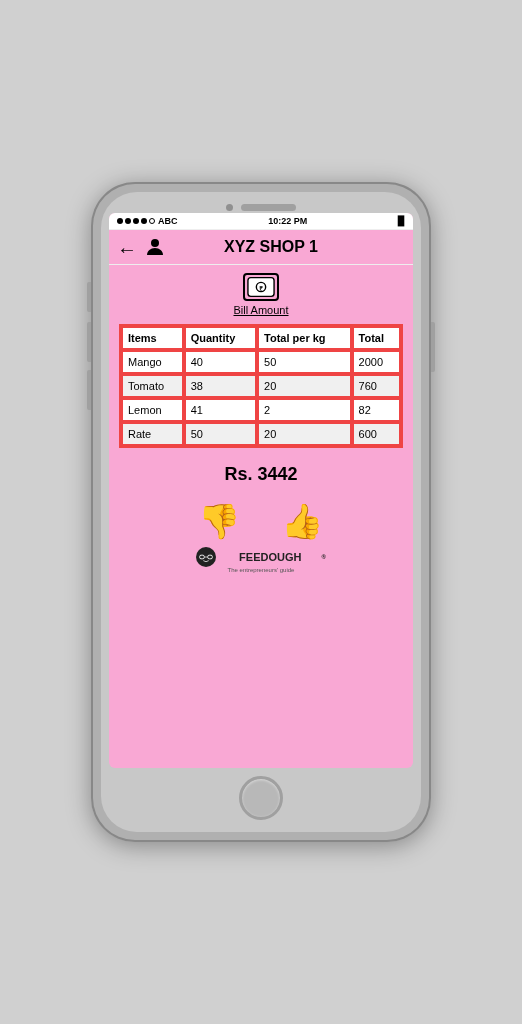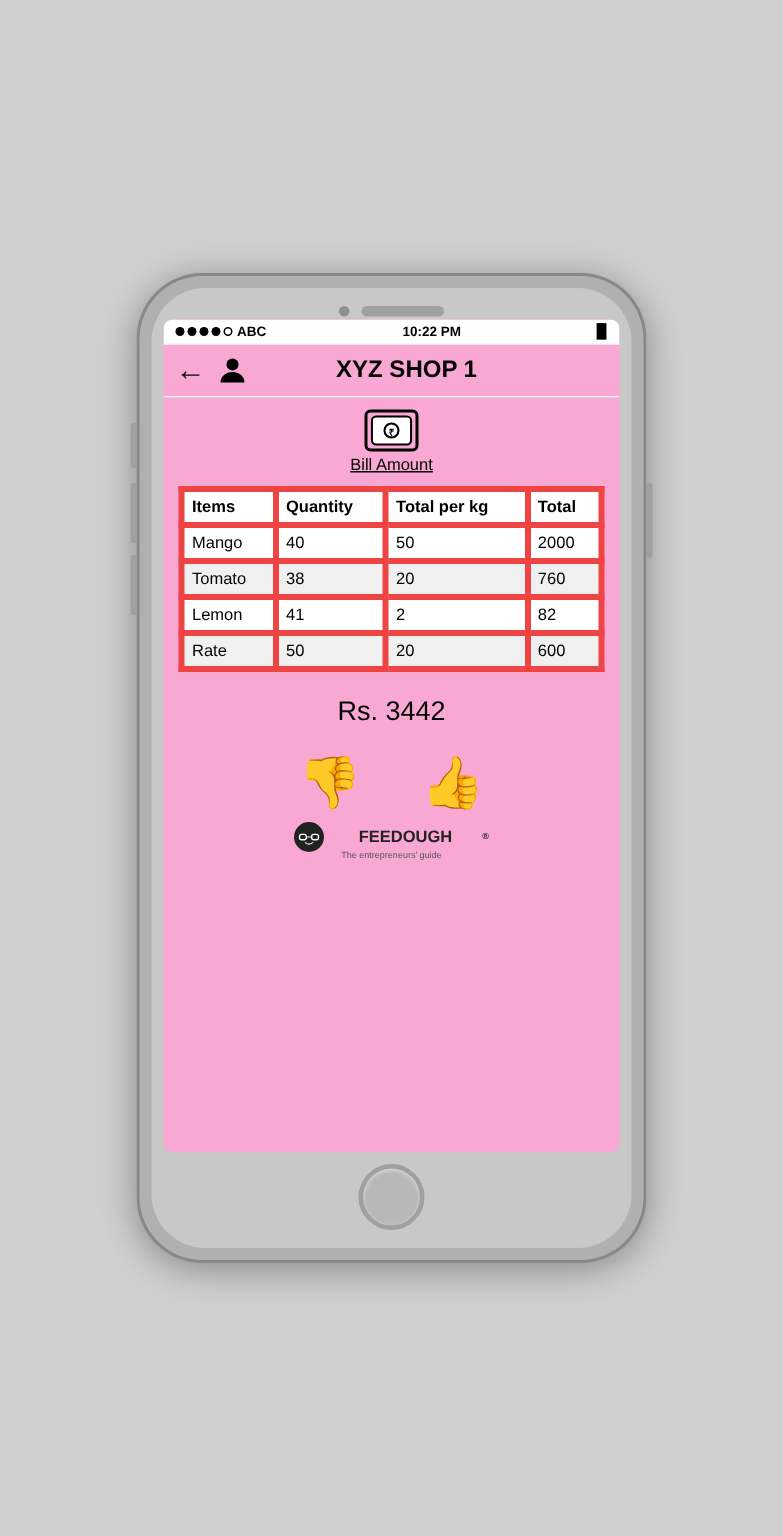--- a/index.html
+++ b/index.html
@@ -187,21 +187,21 @@
     }
 
     .grand-total-label {
       font-size: 18px;
       font-weight: bold;
       color: #000;
     }
 
     .grand-total-amount {
       font-size: 18px;
-      font-weight: normal;
+      font-weight: bold;
       color: #000;
     }
 
     
     .thumbs-section {
       display: flex;
       justify-content: center;
       gap: 40px;
       padding: 10px 0 6px 0;
     }

